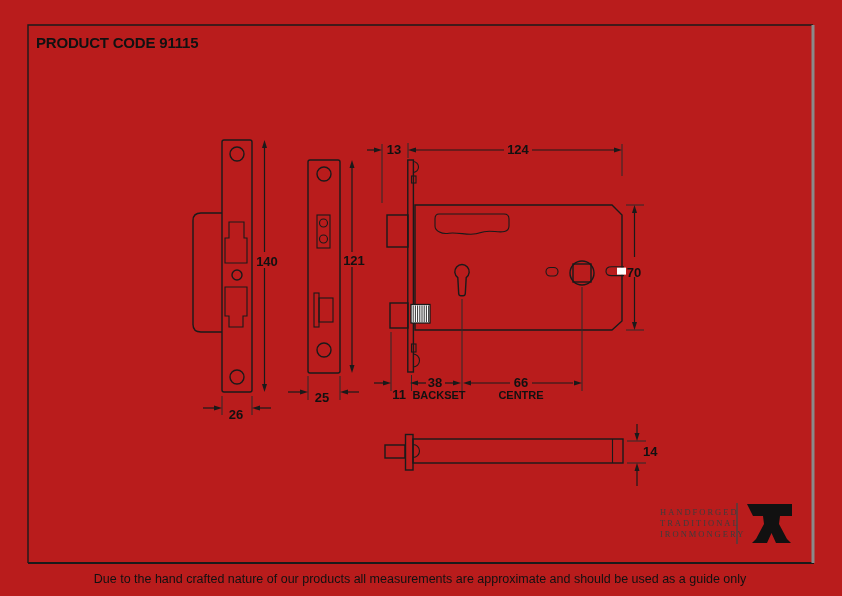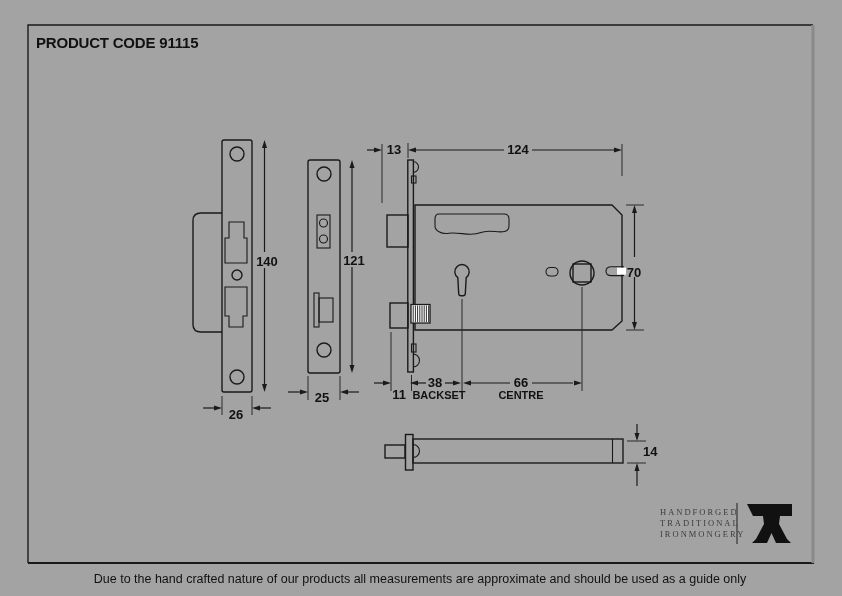--- a/index.html
+++ b/index.html
@@ -1,16 +1,16 @@
 <!DOCTYPE html>
 <html><head>
 <meta charset="utf-8">
 <style>
   html,body{margin:0;padding:0;background:#ffffff;}
-  .canvas{position:relative;width:842px;height:596px;background:#a3a3a3;overflow:hidden;
+  .canvas{position:relative;width:842px;height:596px;background:#b91c1c;overflow:hidden;
           font-family:"Liberation Sans",sans-serif;}
   svg{position:absolute;left:0;top:0;}
   .outline{fill:none;stroke:#1a1a1a;stroke-width:1.4;}
   .thin{fill:none;stroke:#1a1a1a;stroke-width:1.1;}
   .ext{fill:none;stroke:#2a2a2a;stroke-width:1;}
   .dim{fill:none;stroke:#1a1a1a;stroke-width:1.2;}
   .ah{fill:#1a1a1a;stroke:none;}
   .dimtxt{font-family:"Liberation Sans",sans-serif;font-size:13px;font-weight:600;fill:#111;}
   .dimlbl{font-family:"Liberation Sans",sans-serif;font-size:11px;font-weight:600;fill:#111;}
   .hdr{font-family:"Liberation Sans",sans-serif;font-size:15px;font-weight:600;fill:#111;letter-spacing:-0.2px;}

